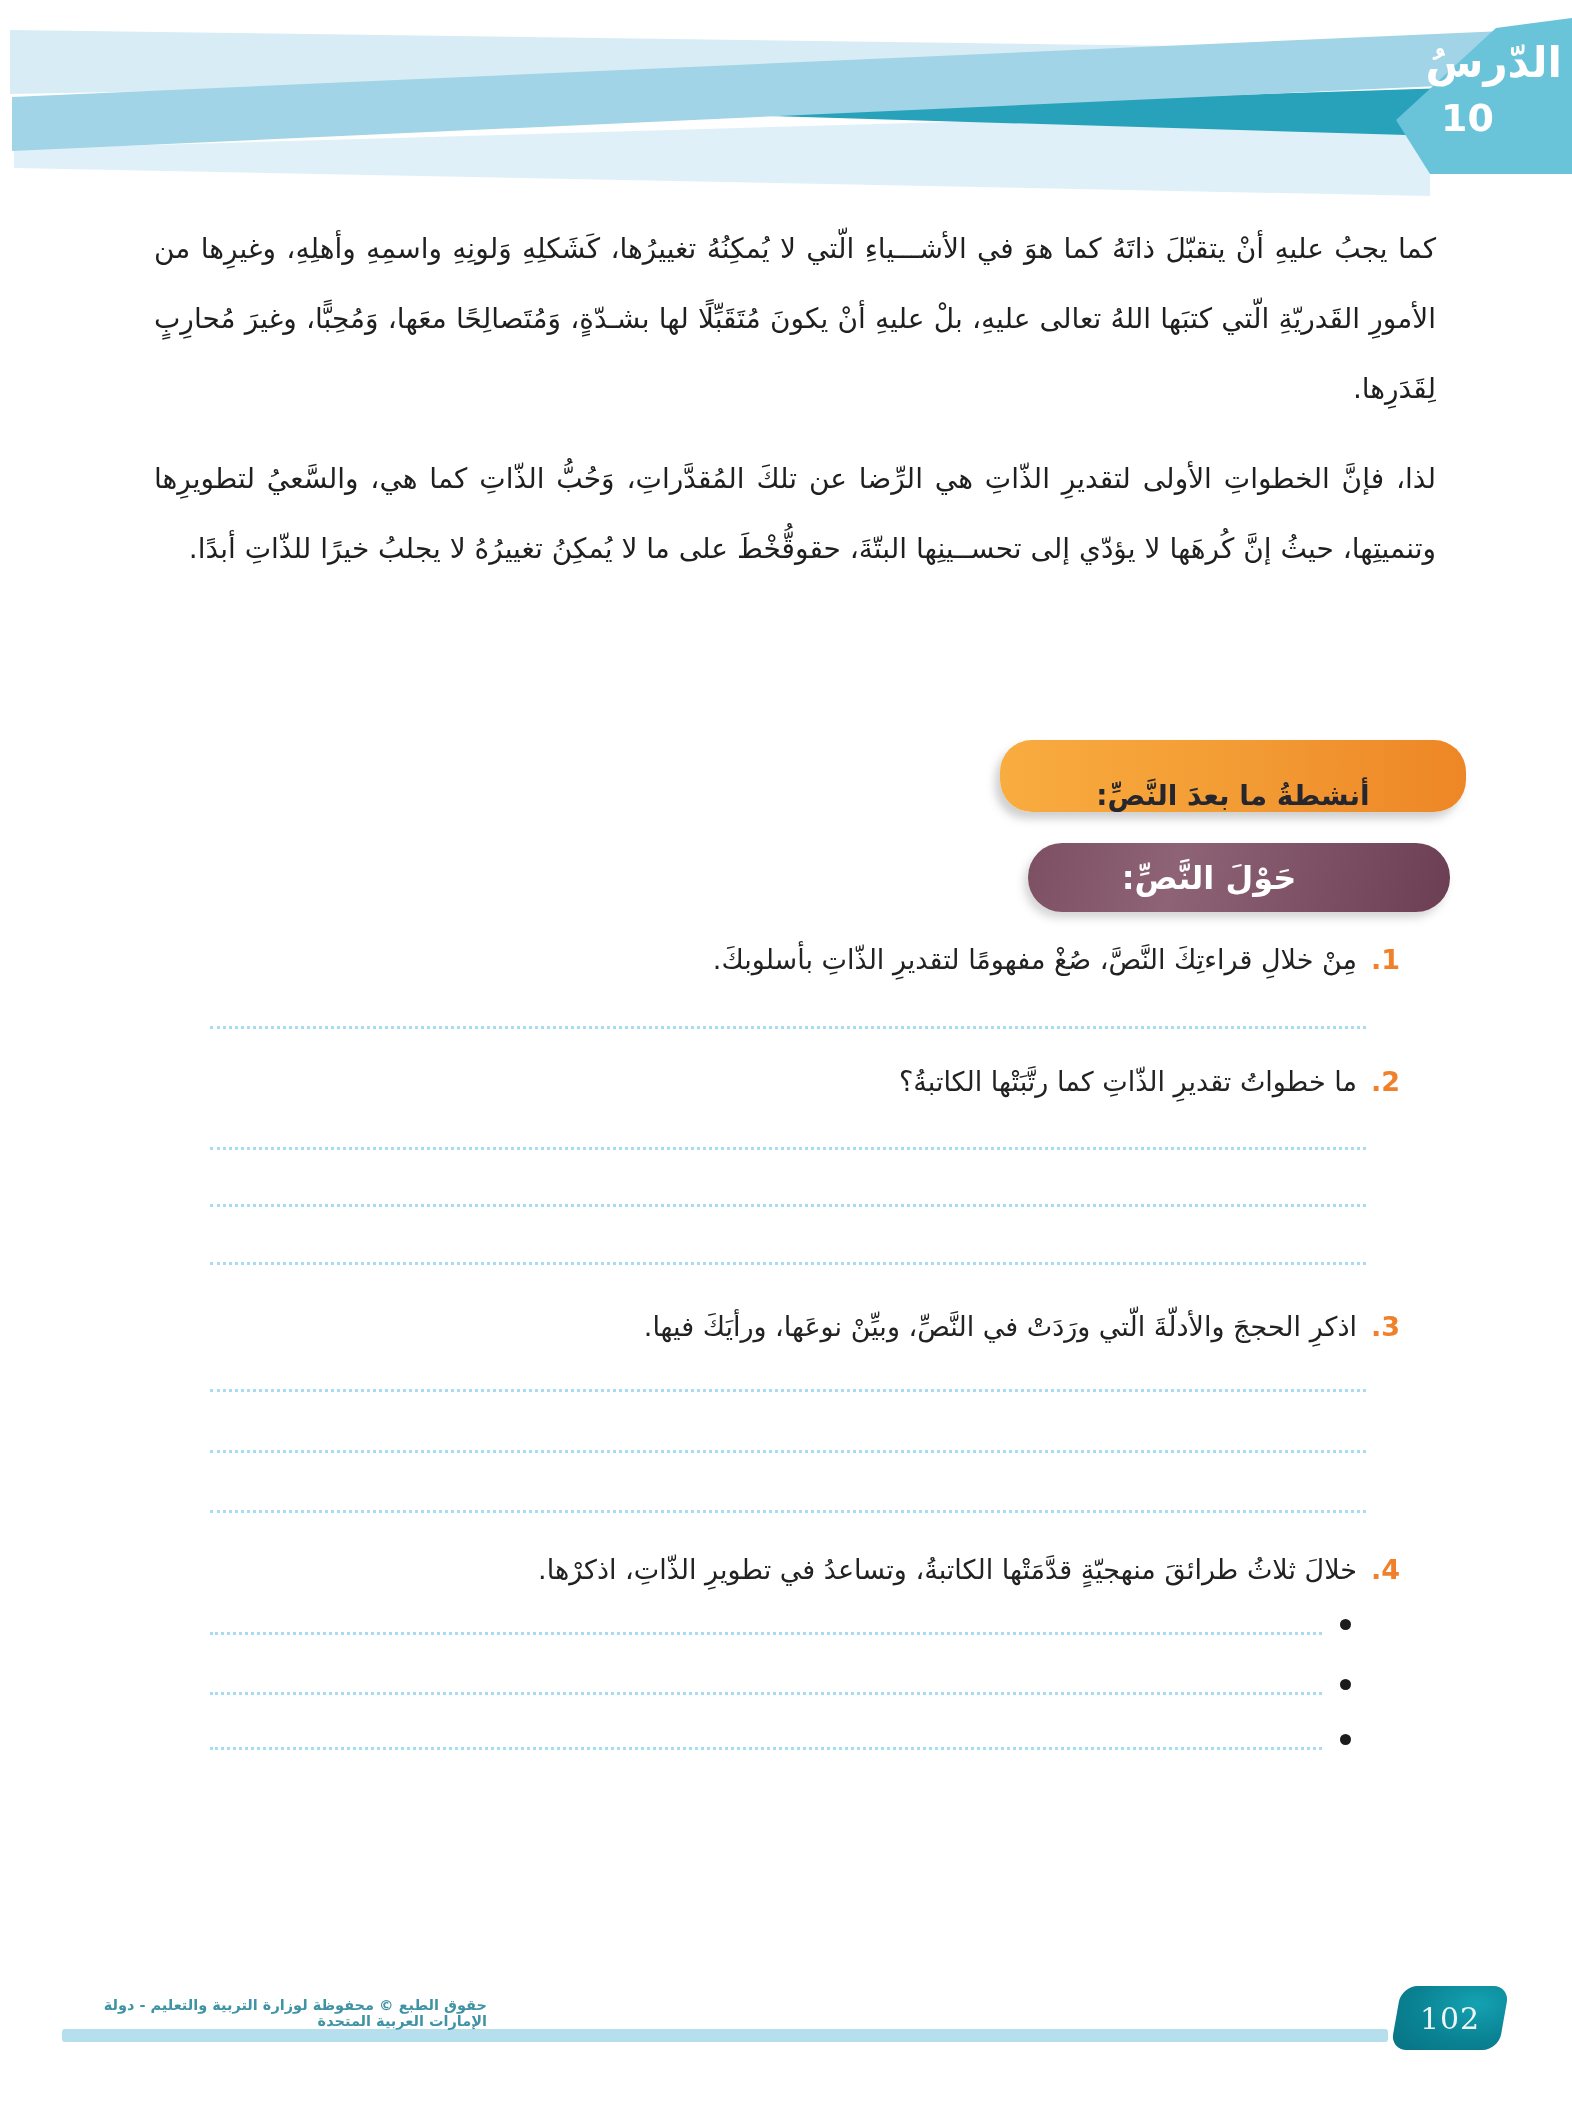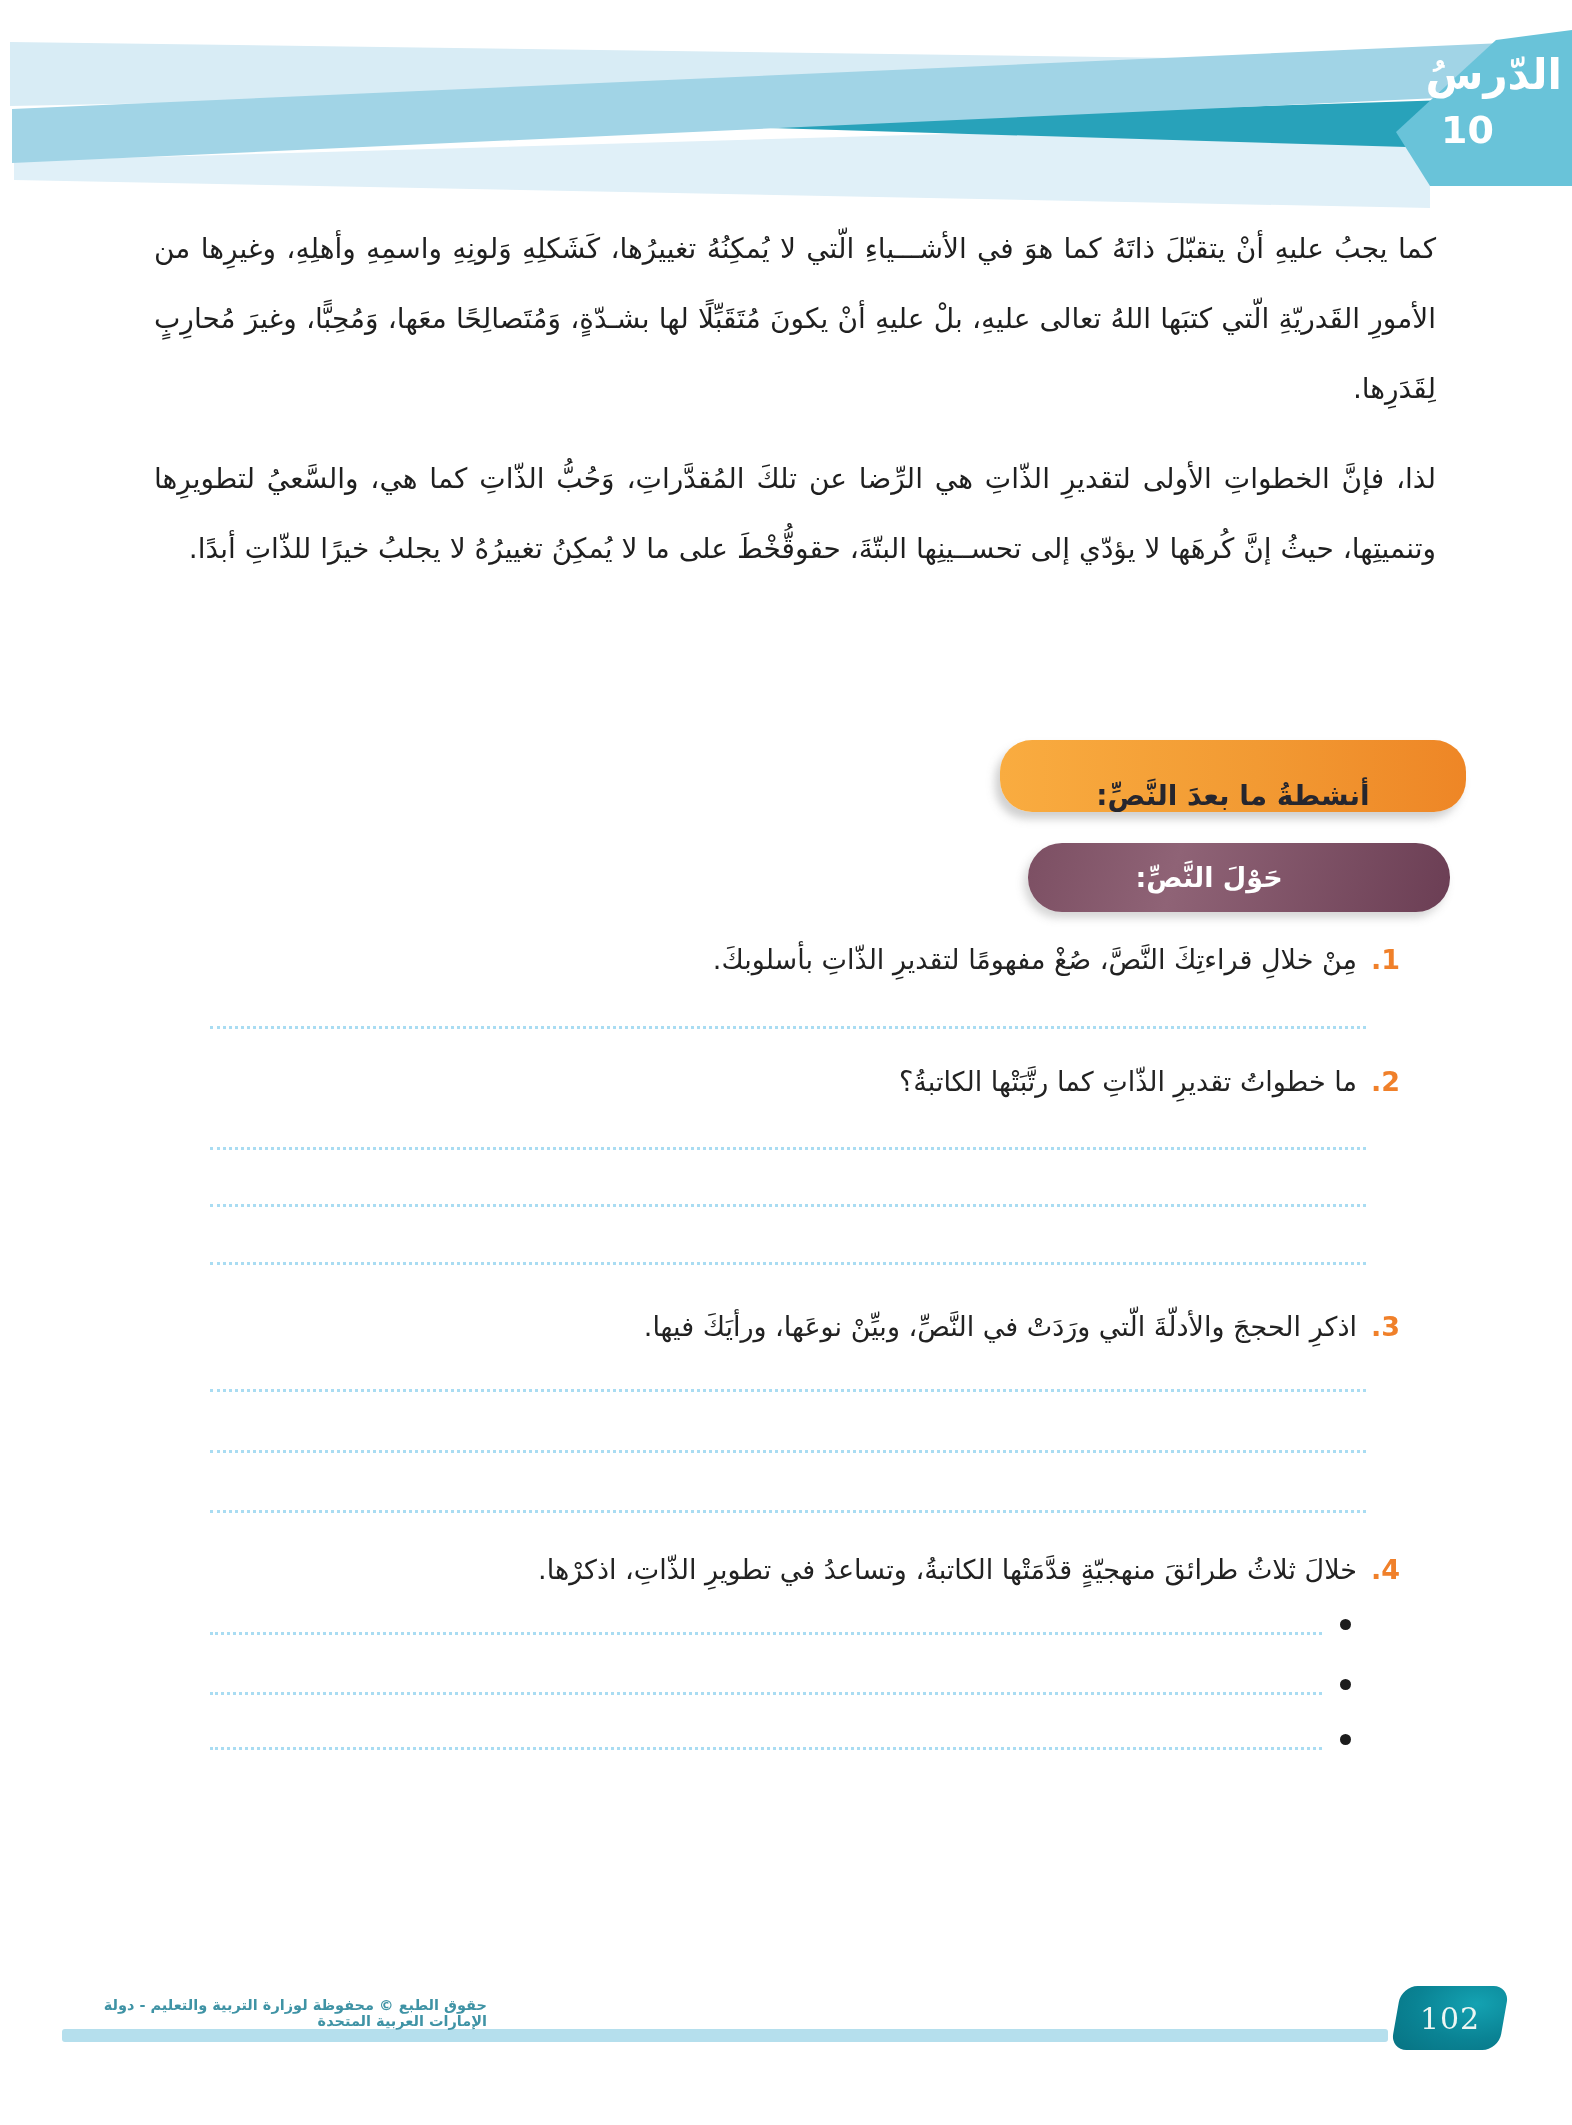--- a/index.html
+++ b/index.html
@@ -1,20 +1,20 @@
 <!DOCTYPE html>
 <html lang="ar" dir="rtl"><head>
 <meta charset="utf-8">
 <style>
   html,body{margin:0;padding:0;}
   body{font-family:"DejaVu Sans", sans-serif; background:#ffffff;}
   .page{position:relative; width:1572px; height:2125px; background:#fff; overflow:hidden;}
 
   
-  .header{position:absolute; top:12px; left:0; width:1572px; height:230px;text-decoration:underline;}
+  .header{position:absolute; top:0; left:0; width:1572px; height:230px;text-decoration:underline;}
   .band{position:absolute; inset:0;}
   .band-a{background:#d8ecf5; clip-path:polygon(10px 30px, 1468px 50px, 1468px 66px, 10px 94px);}
   .band-c{background:#e0f0f8; clip-path:polygon(14px 149px, 1430px 108px, 1430px 196px, 14px 168px);}
   .band-wedge{background:#28a2ba; clip-path:polygon(670px 113px, 1572px 84px, 1572px 140px);}
   .band-b{background:#a1d4e6; clip-path:polygon(12px 97px, 1572px 28px, 1572px 80px, 12px 151px);}
   .corner{background:#69c3d9; clip-path:polygon(1396px 120px, 1496px 28px, 1572px 18px, 1572px 174px, 1430px 174px);}
   .lesson-label{position:absolute; right:10px; top:38px; color:#fff; font-weight:bold; font-size:42px; line-height:1.2;}
   .lesson-number{position:absolute; right:78px; top:96px; color:#fff; font-weight:bold; font-size:38px; line-height:1.2;}
 
   
@@ -27,21 +27,21 @@
   .banner-activities{position:absolute; left:1000px; top:740px; width:466px; height:72px;
         border-radius:32px; background:linear-gradient(90deg,#f9ac40 0%,#f29a33 55%,#ee8626 100%);
         box-shadow:-5px 7px 9px rgba(120,120,120,0.35);
         display:flex; align-items:flex-end; justify-content:center;
         color:#26262e; font-weight:bold; font-size:28px; direction:rtl;}
   .banner-about{position:absolute; left:1028px; top:843px; width:422px; height:69px;
         border-radius:34px;
         background:linear-gradient(105deg,#7c4f63 0%,#8f6376 35%,#6b3e54 100%);
         box-shadow:-4px 6px 8px rgba(120,120,120,0.3);
         display:flex; align-items:center; justify-content:center;
-        color:#ffffff; font-weight:bold; font-size:27px; direction:rtl; padding-right:60px; box-sizing:border-box;}
+        color:#ffffff; font-weight:bold; font-size:32px; direction:rtl; padding-right:60px; box-sizing:border-box;}
   .banner-about::before{content:""; position:absolute; right:-6px; top:-10px; width:60px; height:40px;
         background:#5e3348; border-radius:40% 60% 0 0; z-index:-1;}
 
   
   .q{position:absolute; right:172px; width:1250px; direction:rtl; display:flex; align-items:flex-start;
      gap:14px; font-size:27px; color:#222; line-height:48px;}
   .q-num{color:#f0802a; font-weight:bold; flex:0 0 auto;}
   .q-text{text-align:right;}
   .q1{top:936px;} .q2{top:1058px;} .q3{top:1303px;} .q4{top:1546px;}
 

